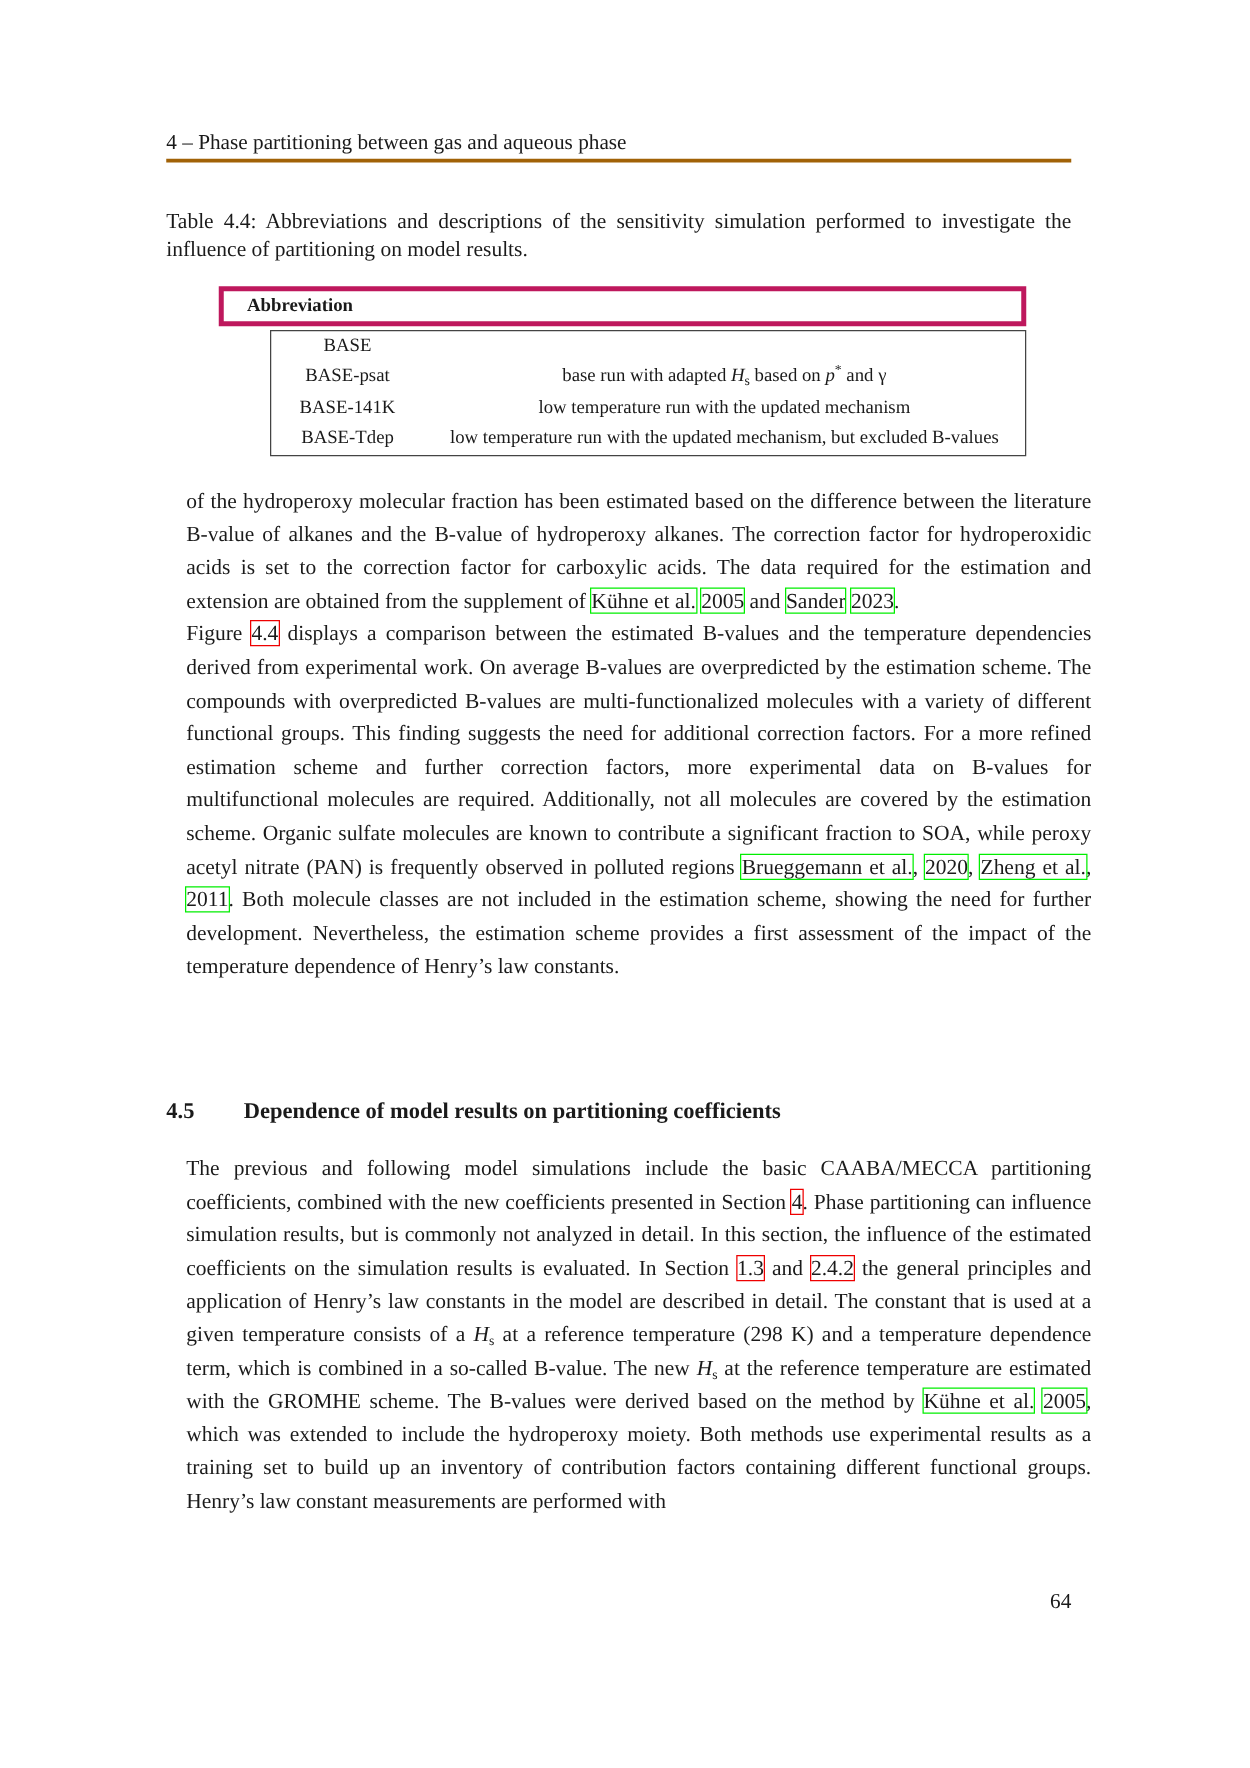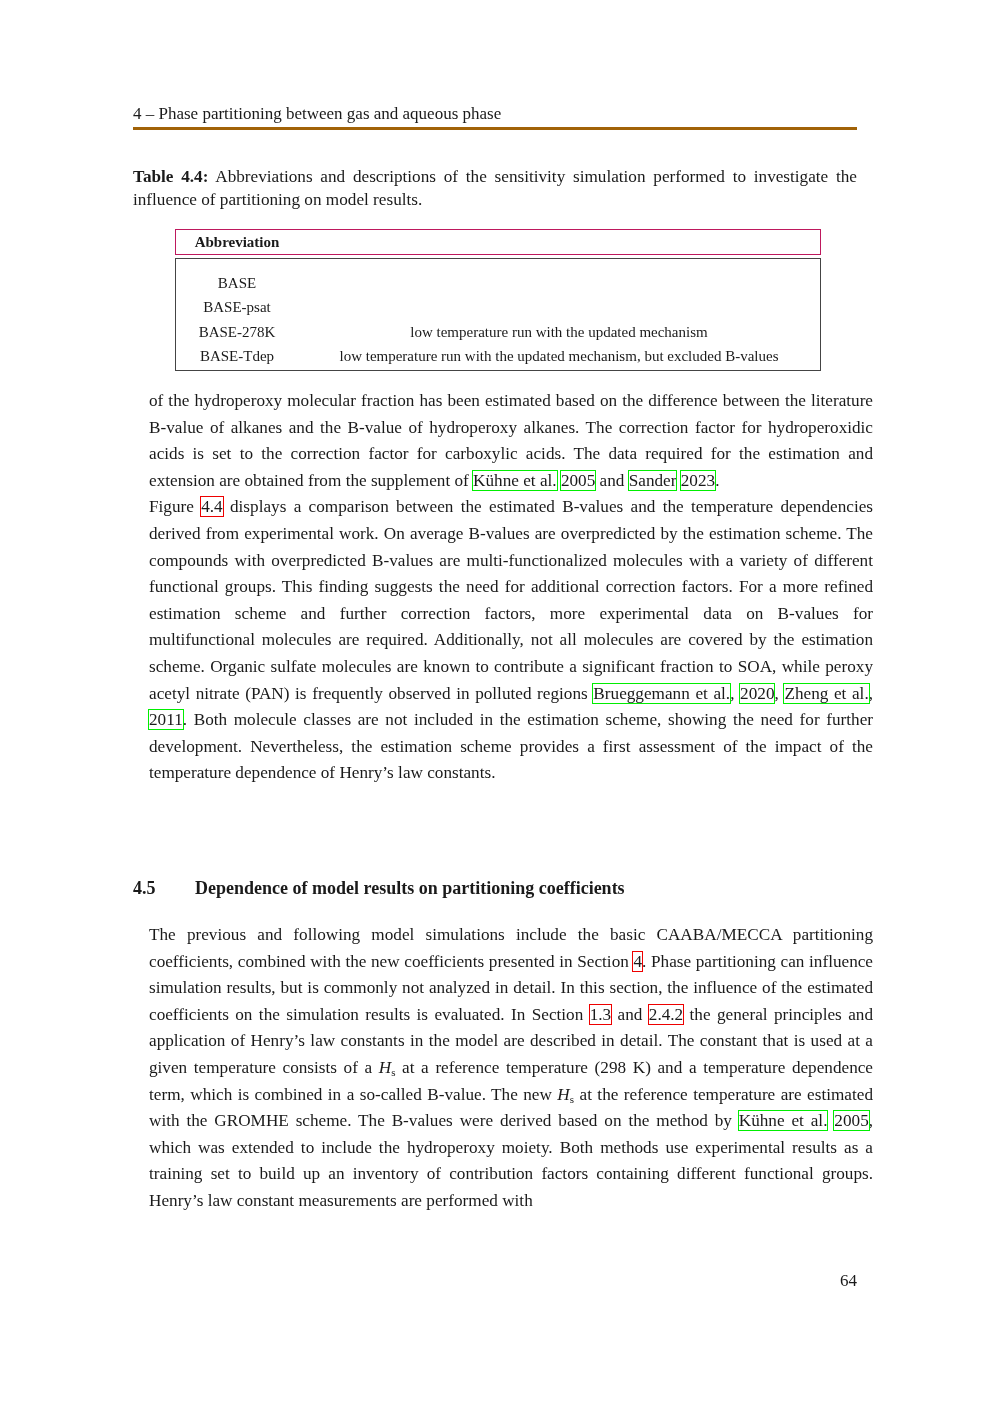--- a/index.html
+++ b/index.html
@@ -3,25 +3,25 @@
 <meta charset="utf-8">
 <style>
   html, body { margin: 0; padding: 0; background: #ffffff; }
   body { width: 1000px; height: 1414px; position: relative; overflow: hidden;
          font-family: "Liberation Serif", "DejaVu Serif", serif; color: #1a1a1a; }
   .page { position: absolute; left: 133px; top: 0; width: 724px; }
   .running-header { position: absolute; top: 104px; left: 0; width: 724px; font-size: 17px;
                     line-height: 20px; padding-bottom: 3px; border-bottom: 3px solid #a16207; }
   .caption { position: absolute; top: 165px; left: 0; width: 724px; font-size: 17.2px;
              line-height: 23px; text-align: justify; }
-  .caption b { font-weight: bold; }
+  .caption b { font-weight: normal; }
   .tbl-wrap { position: absolute; top: 229px; left: 42px; width: 646px; }
-  .tbl-head { border: 1px solid #be185d; height: 24px; display: flex; align-items: center;
+  .tbl-head { border: 4px solid #be185d; height: 24px; display: flex; align-items: center;
               font-size: 15px; font-weight: bold; }
-  .tbl-body { border: 1px solid #444; margin-top: 3px; padding: 12px 0 1px 0; font-size: 15px; }
+  .tbl-body { border: 1px solid #444; margin-top: 3px; padding: 0 0 1px 0; font-size: 15px; margin-left: 41px; }
   .tbl-row { display: flex; height: 24.5px; align-items: center; }
   .c1 { width: 122px; text-align: center; flex: none; }
   .c2 { flex: 1; text-align: center; }
   .body-text { position: absolute; left: 16px; width: 724px; font-size: 17.2px; line-height: 26.6px;
                text-align: justify; }
   .body-text p { margin: 0; }
   .cite { outline: 1px solid #00ee00; outline-offset: 0px; }
   .xref { outline: 1px solid #ee0000; outline-offset: 0px; }
   .section-title { position: absolute; top: 873px; left: 0; width: 724px; font-size: 18px;
                    font-weight: bold; line-height: 30px; }
@@ -47,23 +47,24 @@
   <div class="tbl-wrap">
     <div class="tbl-head">
       <div class="c1">Abbreviation</div>
     </div>
     <div class="tbl-body">
       <div class="tbl-row">
         <div class="c1">BASE</div>
       </div>
       <div class="tbl-row">
         <div class="c1">BASE-psat</div>
+        <div class="c2"><span>base run with adapted </span><i>H</i><sub>s</sub><span> based on </span><i>p</i><sup>*</sup><span> and γ</span></div>
       </div>
       <div class="tbl-row">
-        <div class="c1">BASE-278K</div>
+        <div class="c1">BASE-141K</div>
         <div class="c2">low temperature run with the updated mechanism</div>
       </div>
       <div class="tbl-row">
         <div class="c1">BASE-Tdep</div>
         <div class="c2">low temperature run with the updated mechanism, but excluded B-values</div>
       </div>
     </div>
   </div>
 
   <div class="body-text" style="top:388px;">

